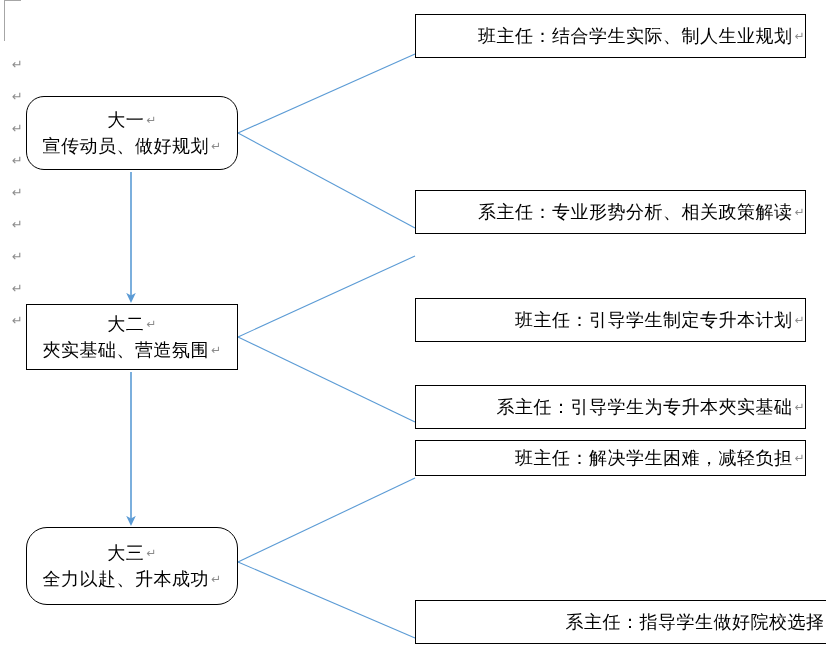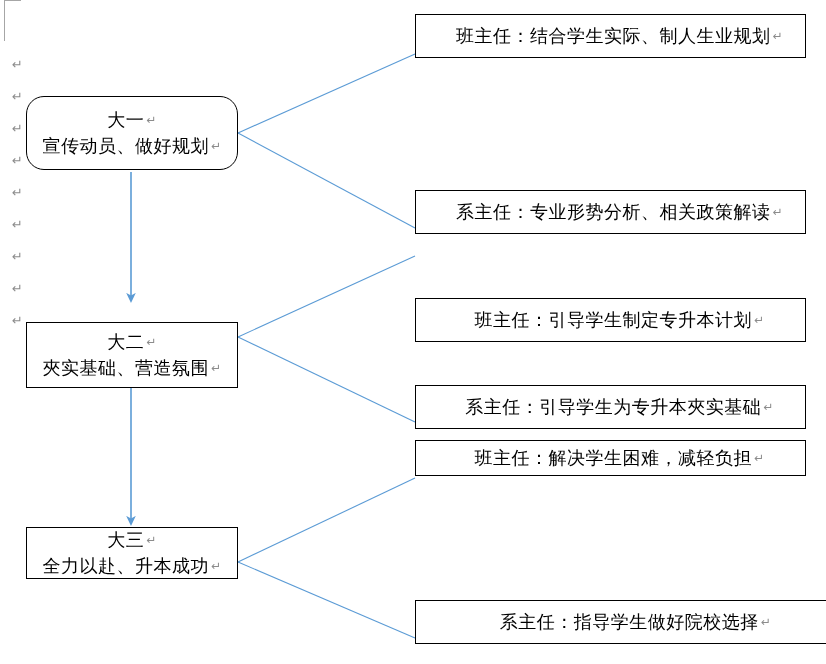--- a/index.html
+++ b/index.html
@@ -53,21 +53,21 @@
     white-space: nowrap;
     font-size: 18px;
     line-height: 1.45;
     letter-spacing: 0.5px;
   }
   .node.stage .line1 { font-size: 18px; }
   .node.stage .line2 { font-size: 18px; }
 
   
   .node.detail {
-    align-items: center;
+    align-items: flex-end;
     justify-content: center;
     padding-left: 18px;
   }
   .node.detail .line {
     font-size: 18px;
   }
 
   
   .mark {
     color: #8c8c8c;
@@ -124,25 +124,25 @@
         <line x1="131" y1="172" x2="131" y2="298" stroke="#5b9bd5" stroke-width="1.6" marker-end="url(#arrowhead)"></line>
         <line x1="131" y1="372" x2="131" y2="521" stroke="#5b9bd5" stroke-width="1.6" marker-end="url(#arrowhead)"></line>
       </g>
   </svg>
 
   <div id="stage-layer">
       <div class="node stage" style="left: 26px; top: 96px; width: 212px; height: 74px; border-color: rgb(0, 0, 0); border-radius: 18px;">
         <div class="line line1">大一<span class="mark">↵</span></div>
         <div class="line line2">宣传动员、做好规划<span class="mark">↵</span></div>
       </div>
-      <div class="node stage" style="left: 26px; top: 304px; width: 212px; height: 66px; border-color: rgb(0, 0, 0); margin-top: 18px;">
+      <div class="node stage" style="left: 26px; top: 304px; width: 212px; height: 66px; border-color: rgb(0, 0, 0);">
         <div class="line line1">大二<span class="mark">↵</span></div>
         <div class="line line2">夾实基础、营造氛围<span class="mark">↵</span></div>
       </div>
-      <div class="node stage" style="left: 26px; top: 527px; width: 212px; height: 52px; border-color: rgb(0, 0, 0);">
+      <div class="node stage" style="left: 26px; top: 527px; width: 212px; height: 78px; border-color: rgb(0, 0, 0); border-radius: 21px;">
         <div class="line line1">大三<span class="mark">↵</span></div>
         <div class="line line2">全力以赴、升本成功<span class="mark">↵</span></div>
       </div>
     </div>
 
   <div id="detail-layer">
       <div class="node detail" style="left: 415px; top: 14px; width: 391px; height: 44px; border-color: rgb(0, 0, 0);">
         <div class="line">班主任：结合学生实际、制人生业规划<span class="mark">↵</span></div>
       </div>
       <div class="node detail" style="left: 415px; top: 190px; width: 391px; height: 44px; border-color: rgb(0, 0, 0);">

